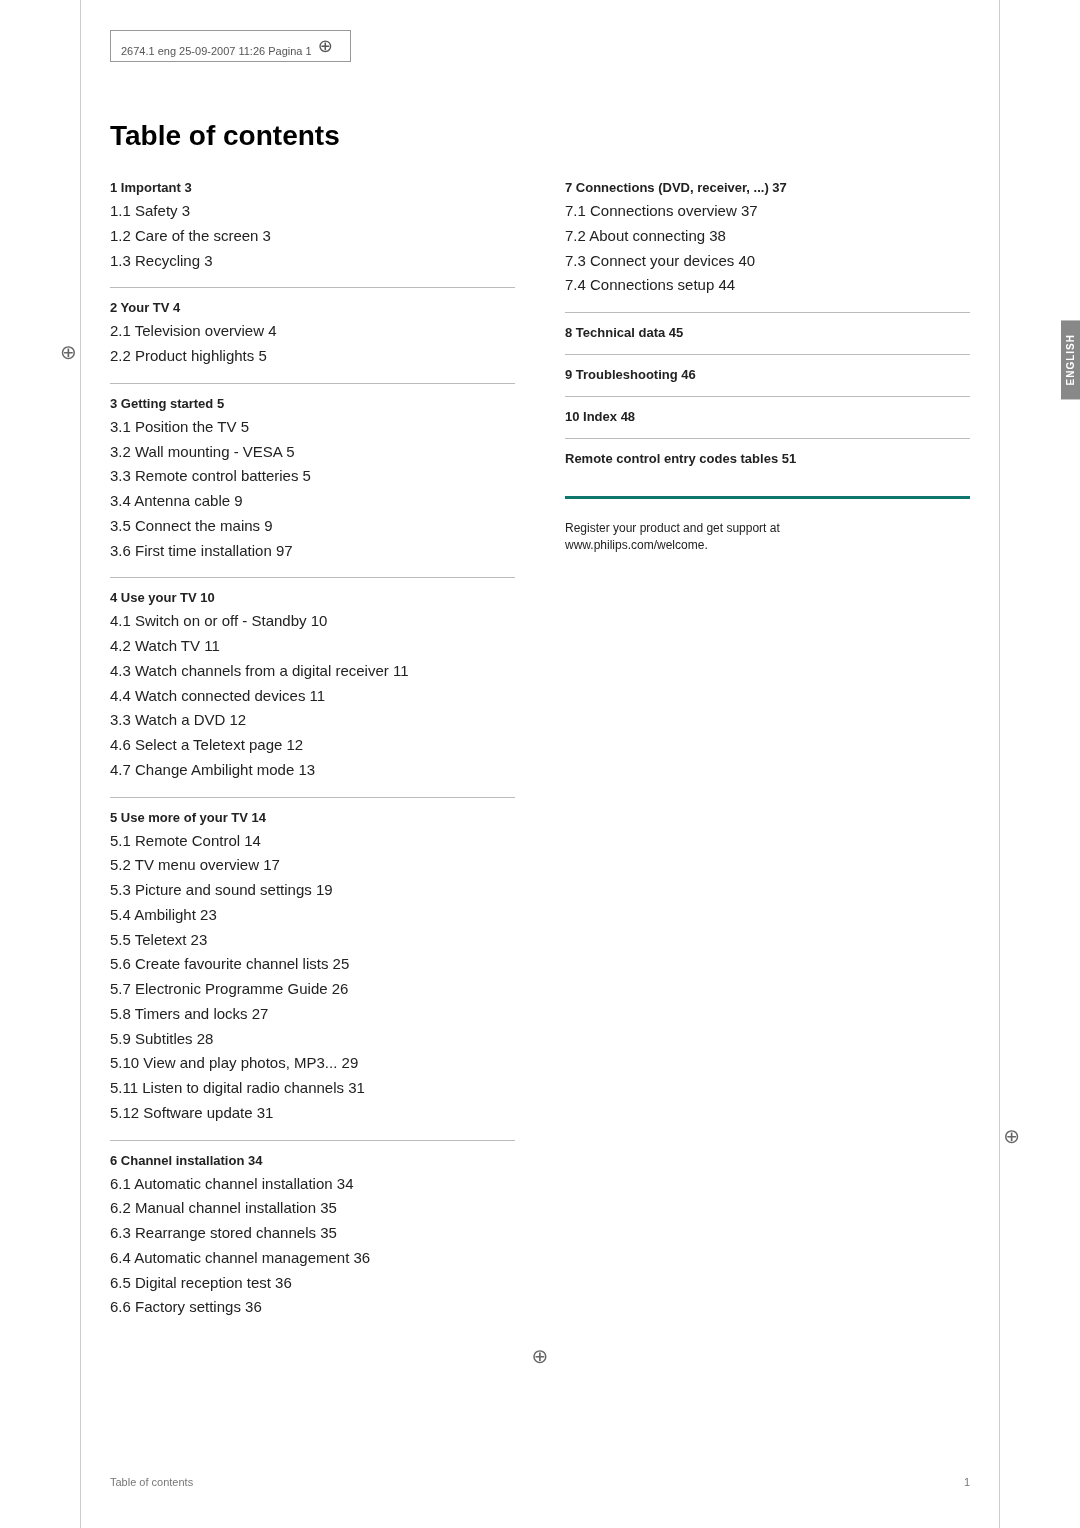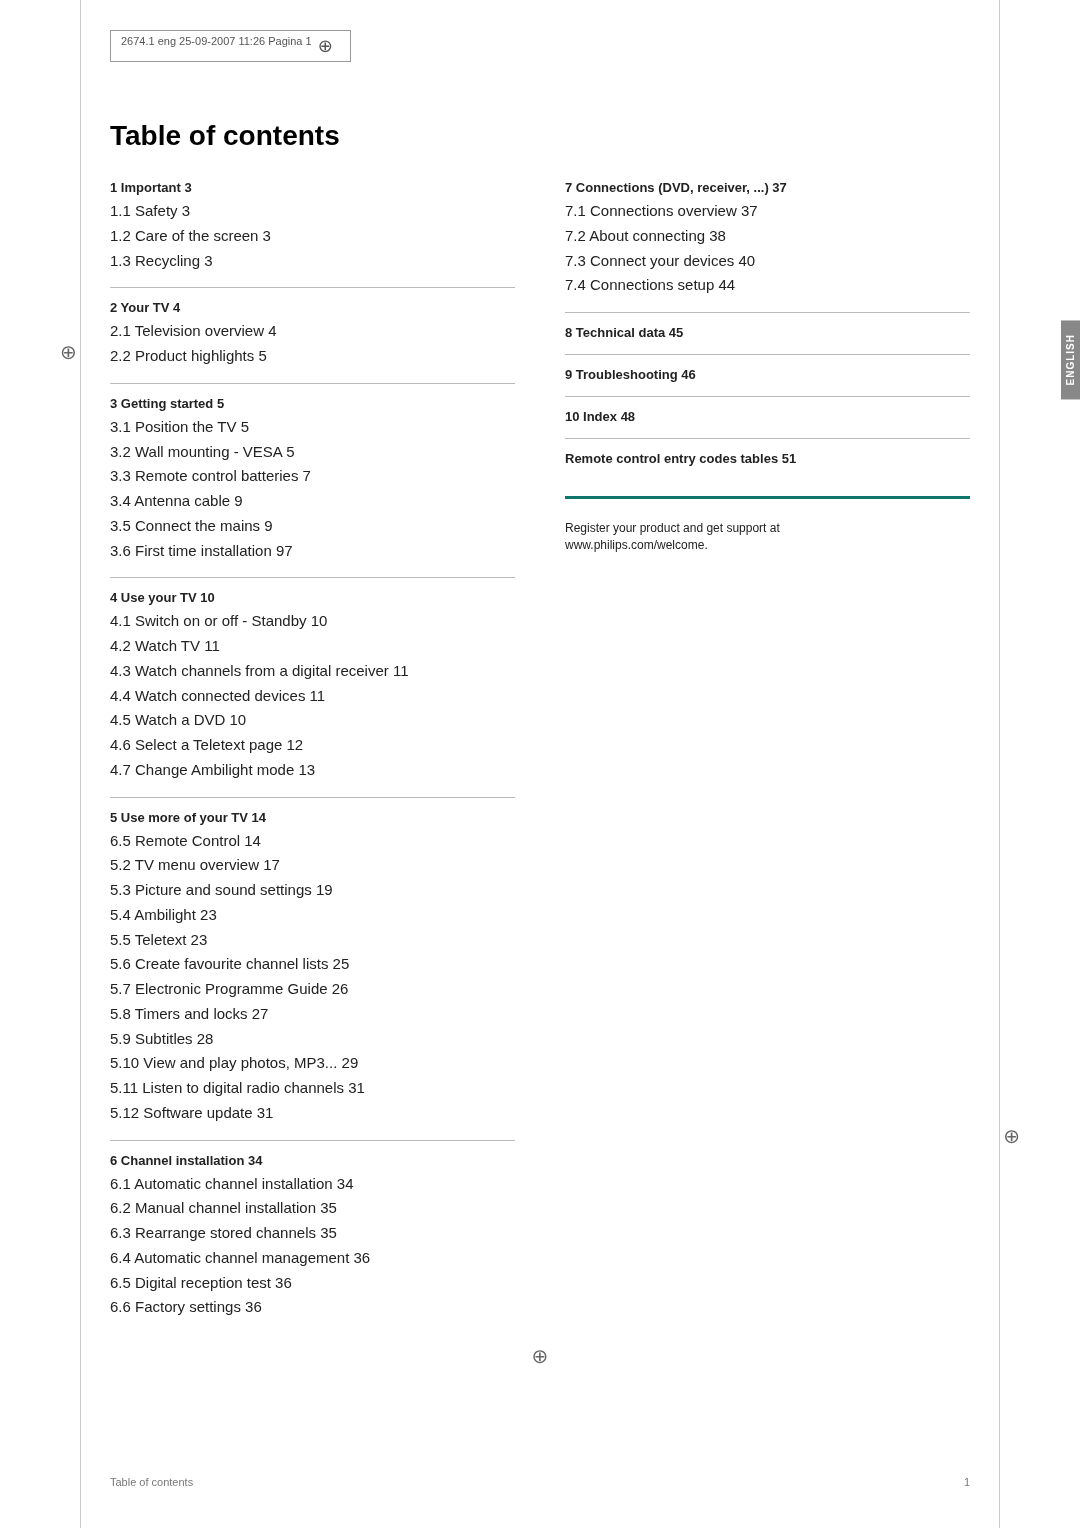--- a/index.html
+++ b/index.html
@@ -24,21 +24,21 @@
     
     .print-header {
       position: absolute;
       top: 30px;
       left: 110px;
       font-size: 11px;
       color: #555;
       border: 1px solid #999;
       padding: 4px 10px;
       display: flex;
-      align-items: flex-start;
+      align-items: flex-end;
       gap: 6px;
     }
 
     
     .reg-mark {
       width: 22px;
       height: 22px;
       position: relative;
       display: inline-block;
     }
@@ -224,42 +224,42 @@
           <div class="section-header"><strong>2   Your TV  4</strong></div>
           <div class="section-item">2.1  Television overview  4</div>
           <div class="section-item">2.2  Product highlights  5</div>
         </div>
         <hr class="divider">
 
         <div class="section">
           <div class="section-header"><strong>3   Getting started  5</strong></div>
           <div class="section-item">3.1  Position the TV  5</div>
           <div class="section-item">3.2  Wall mounting - VESA  5</div>
-          <div class="section-item">3.3  Remote control batteries  7</div>
+          <div class="section-item">3.3  Remote control batteries  5</div>
           <div class="section-item">3.4  Antenna cable  9</div>
           <div class="section-item">3.5  Connect the mains  9</div>
           <div class="section-item">3.6  First time installation  97</div>
         </div>
         <hr class="divider">
 
         <div class="section">
           <div class="section-header"><strong>4   Use your TV  10</strong></div>
           <div class="section-item">4.1  Switch on or off - Standby  10</div>
           <div class="section-item">4.2  Watch TV  11</div>
           <div class="section-item">4.3  Watch channels from a digital receiver  11</div>
           <div class="section-item">4.4  Watch connected devices  11</div>
-          <div class="section-item">4.5  Watch a DVD  10</div>
+          <div class="section-item">3.3  Watch a DVD  12</div>
           <div class="section-item">4.6  Select a Teletext page  12</div>
           <div class="section-item">4.7  Change Ambilight mode  13</div>
         </div>
         <hr class="divider">
 
         <div class="section">
           <div class="section-header"><strong>5   Use more of your TV  14</strong></div>
-          <div class="section-item">6.5  Remote Control  14</div>
+          <div class="section-item">5.1  Remote Control  14</div>
           <div class="section-item">5.2  TV menu overview  17</div>
           <div class="section-item">5.3  Picture and sound settings  19</div>
           <div class="section-item">5.4  Ambilight  23</div>
           <div class="section-item">5.5  Teletext  23</div>
           <div class="section-item">5.6  Create favourite channel lists  25</div>
           <div class="section-item">5.7  Electronic Programme Guide  26</div>
           <div class="section-item">5.8  Timers and locks  27</div>
           <div class="section-item">5.9  Subtitles  28</div>
           <div class="section-item">5.10  View and play photos, MP3...  29</div>
           <div class="section-item">5.11  Listen to digital radio channels  31</div>

